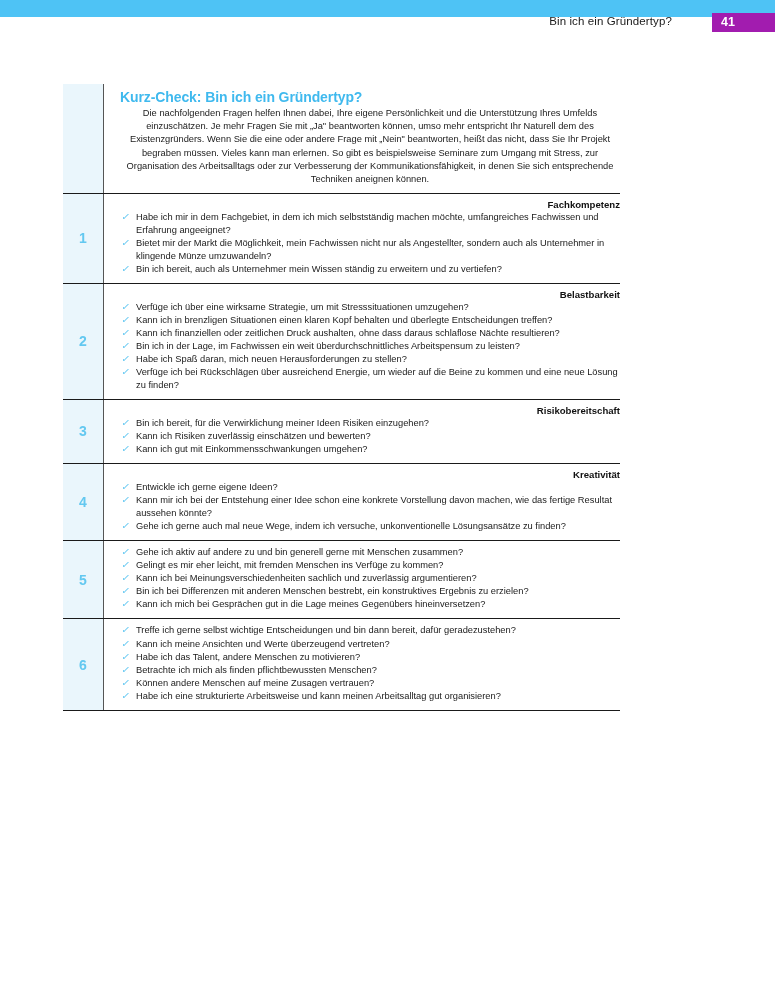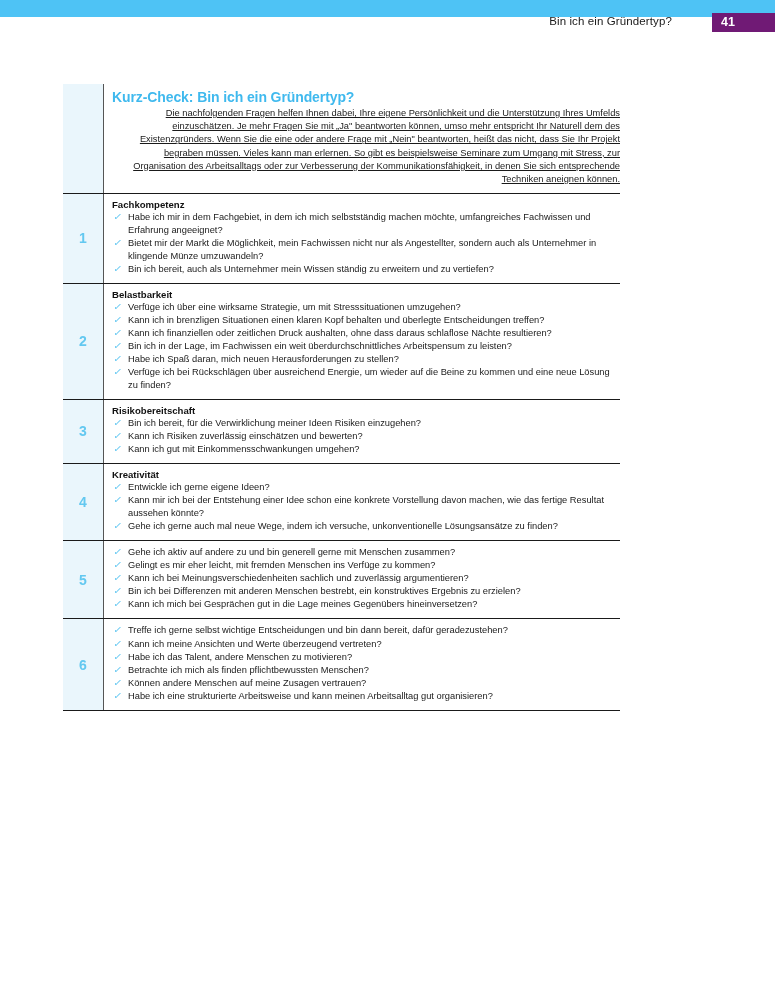--- a/index.html
+++ b/index.html
@@ -41,21 +41,21 @@
     color: #1a1a1a;
     letter-spacing: 0.01em;
     white-space: nowrap;
   }
   .page-number-badge {
     position: absolute;
     left: 712px;
     top: 0;
     width: 63px;
     height: 19px;
-    background: #701a75;
+    background: #a21caf;
   }
   .page-number-badge span {
     position: absolute;
     left: 9px;
     top: 2px;
     color: #ffffff;
     font-size: 12.5px;
     font-weight: bold;
   }
 
@@ -92,46 +92,46 @@
     background: #eaf6fc;
   }
   .num-cell span {
     color: #63c8f0;
     font-size: 14px;
     font-weight: bold;
   }
 
   .content-cell {
     flex: 1;
-    padding: 5px 0 7px 8px;
+    padding: 5px 0 7px 16px;
   }
 
   
   .intro-title {
     color: #3fb9ee;
     font-size: 14px;
     font-weight: bold;
     margin: 0 0 2px 0;
     letter-spacing: -0.1px;
   }
   .intro-body {
     font-size: 9.3px;
     line-height: 13.2px;
     color: #1a1a1a;
     margin: 0;
-    text-align: right;
-    text-decoration: underline;
+    text-align: center;
   }
 
   
   .cat-title {
     font-size: 9.6px;
     font-weight: bold;
     color: #111111;
     margin: 0 0 1px 0;
+    text-align: right;
   }
   .q-list {
     list-style: none;
     margin: 0;
     padding: 0;
   }
   .q-item {
     position: relative;
     padding-left: 16px;
     font-size: 9.3px;

